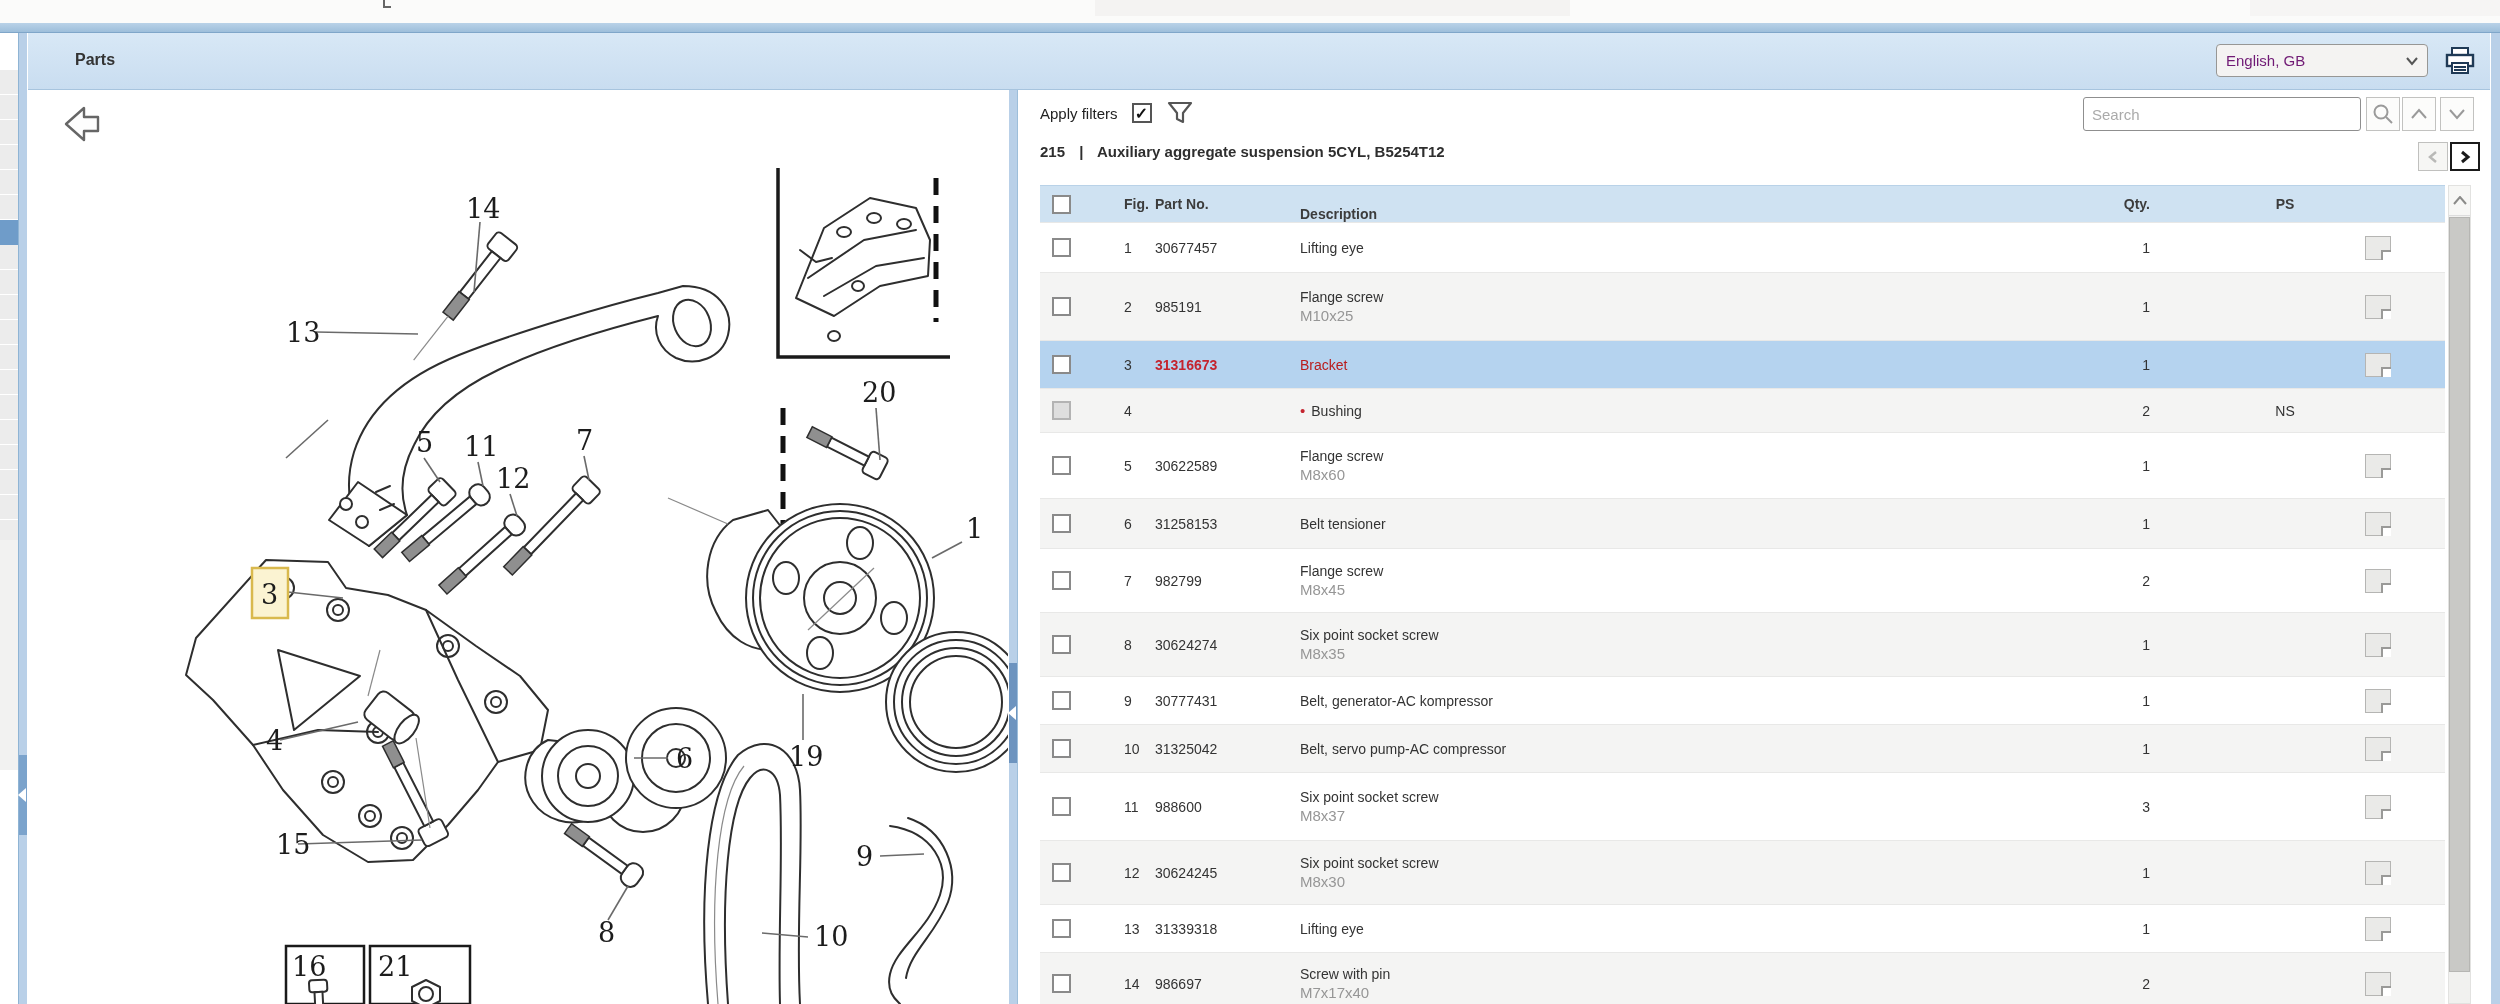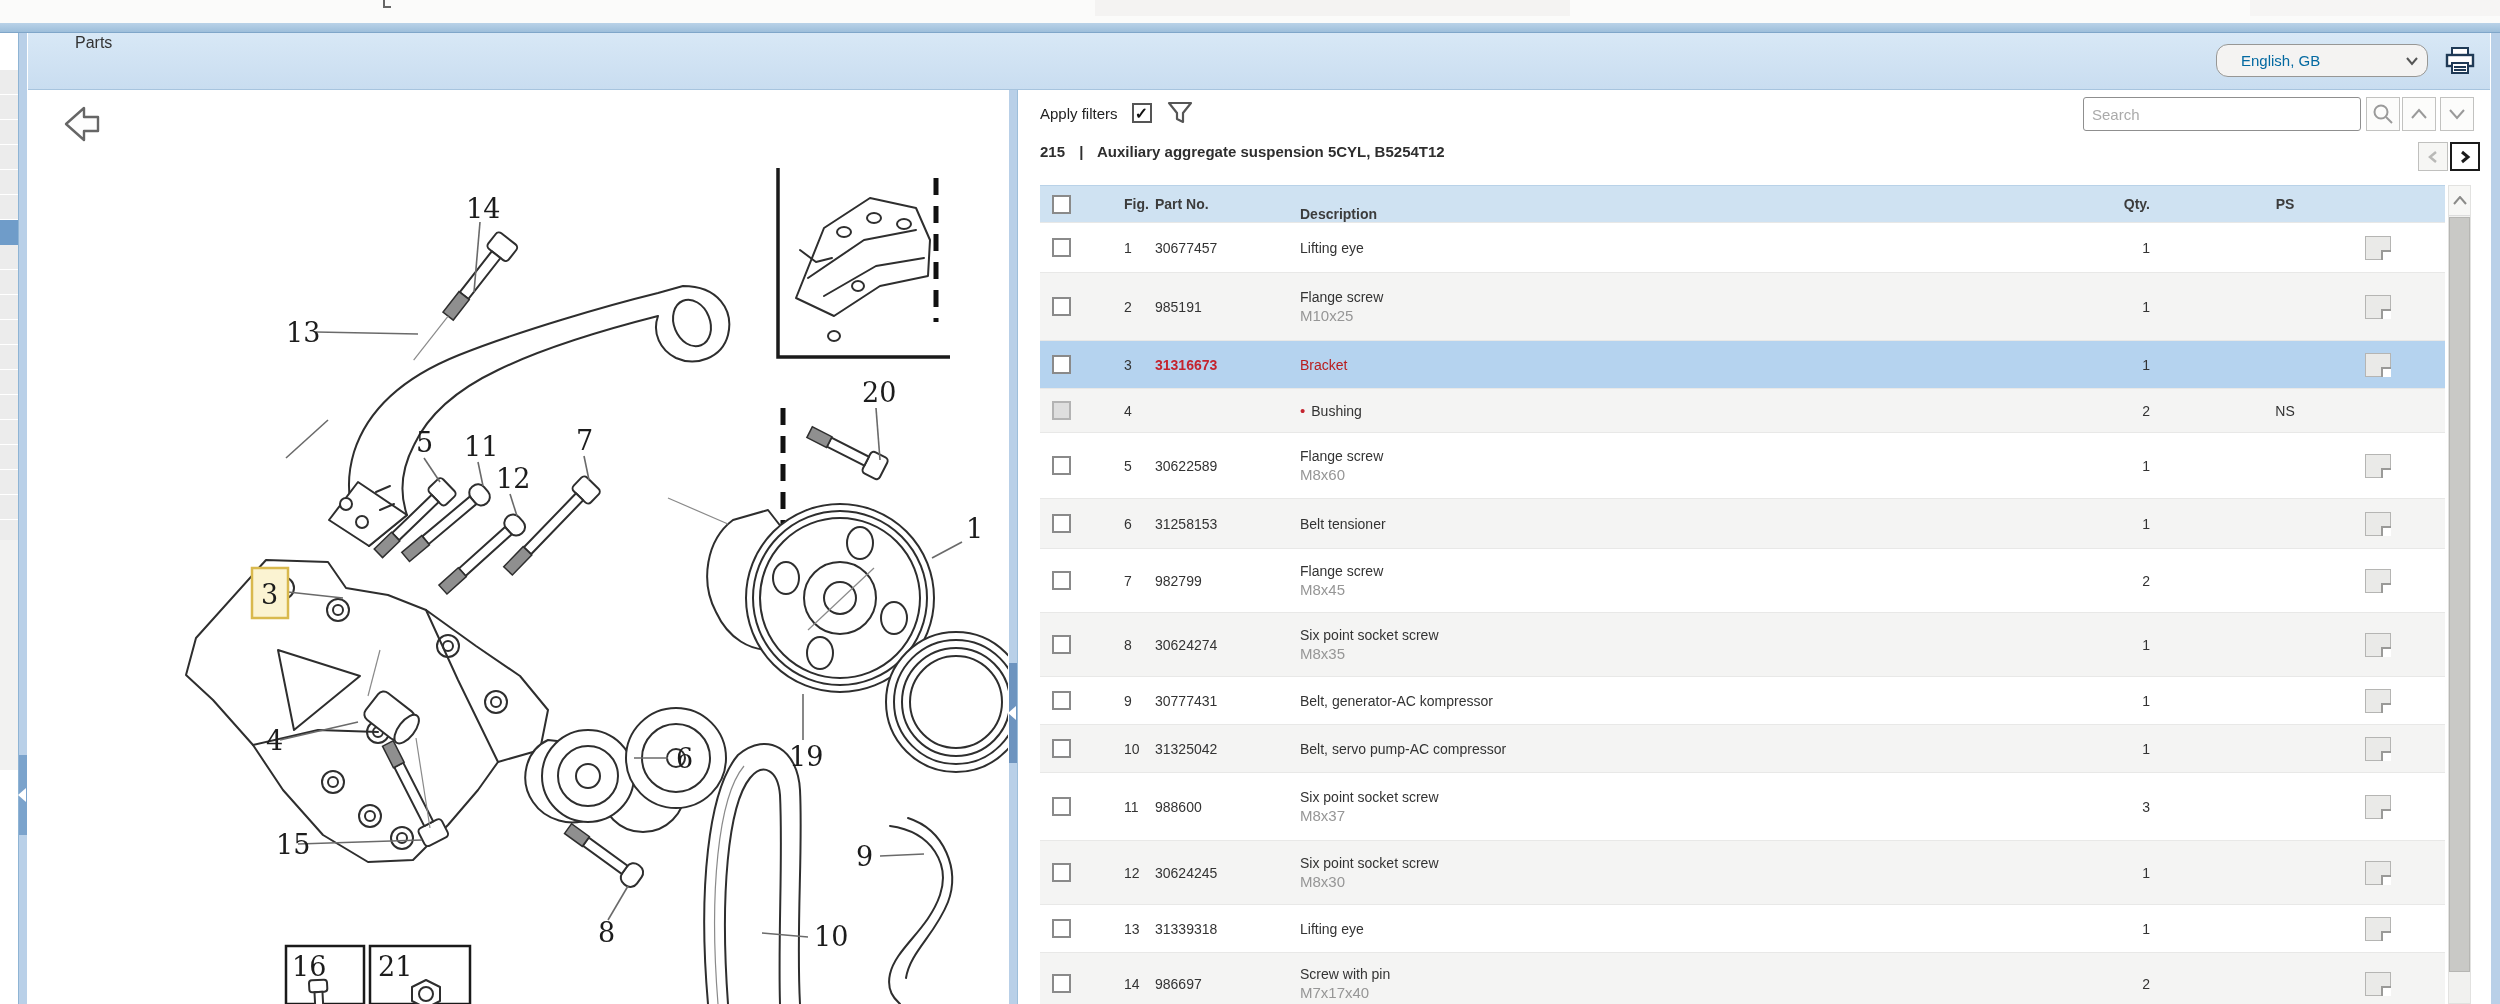--- a/index.html
+++ b/index.html
@@ -29,24 +29,24 @@
             background:#b9d0e8; border-left:1px solid #ffffff; border-right:1px solid #9dbeda; }
   .msplit .handle { position:absolute; left:0; top:573px; width:8px; height:100px; background:#6d94bf; }
   .tri-left { position:absolute; left:0; width:0; height:0;
               border-top:7px solid transparent; border-bottom:7px solid transparent; border-right:8px solid #fff; }
   .rborder { position:absolute; left:2490px; top:33px; width:10px; height:971px;
              background:#b9d0e8; border-left:1px solid #ffffff; }
 
   
   .apphead { position:absolute; left:28px; top:33px; width:2462px; height:57px;
              background:linear-gradient(#d8e8f6,#c9ddf0); border-bottom:1px solid #a7c4de; }
-  .apphead .title { position:absolute; left:47px; top:1px; font-size:16px; font-weight:normal; color:#333; }
+  .apphead .title { position:absolute; left:47px; top:18px; font-size:16px; font-weight:bold; color:#333; }
   .langsel { position:absolute; left:2188px; top:11px; width:212px; height:33px; background:#f4f3f2;
-             border:1px solid #979795; border-radius:12px; font-size:15px; color:#0369a1;
-             line-height:31px; padding-left:24px; cursor:default; }
+             border:1px solid #979795; border-radius:4px; font-size:15px; color:#701a75;
+             line-height:31px; padding-left:9px; cursor:default; }
   .langsel svg { position:absolute; right:8px; top:11px; }
   .printbtn { position:absolute; left:2416px; top:12px; width:32px; height:32px; }
 
   
   .filtersrow { position:absolute; left:1040px; top:99px; height:28px; display:flex; align-items:center; }
   .filtersrow .lbl { font-size:15px; color:#222; margin-right:14px;text-align:center; }
   .cbx { width:20px; height:20px; border:2px solid #555; background:#fff; display:inline-block;
          text-align:center; line-height:17px; font-size:16px; font-weight:bold; color:#111; }
   .funnel { margin-left:14px; }
   .ptitle { position:absolute; left:1040px; top:143px; font-size:15px; font-weight:bold; color:#2e2e2e; }

